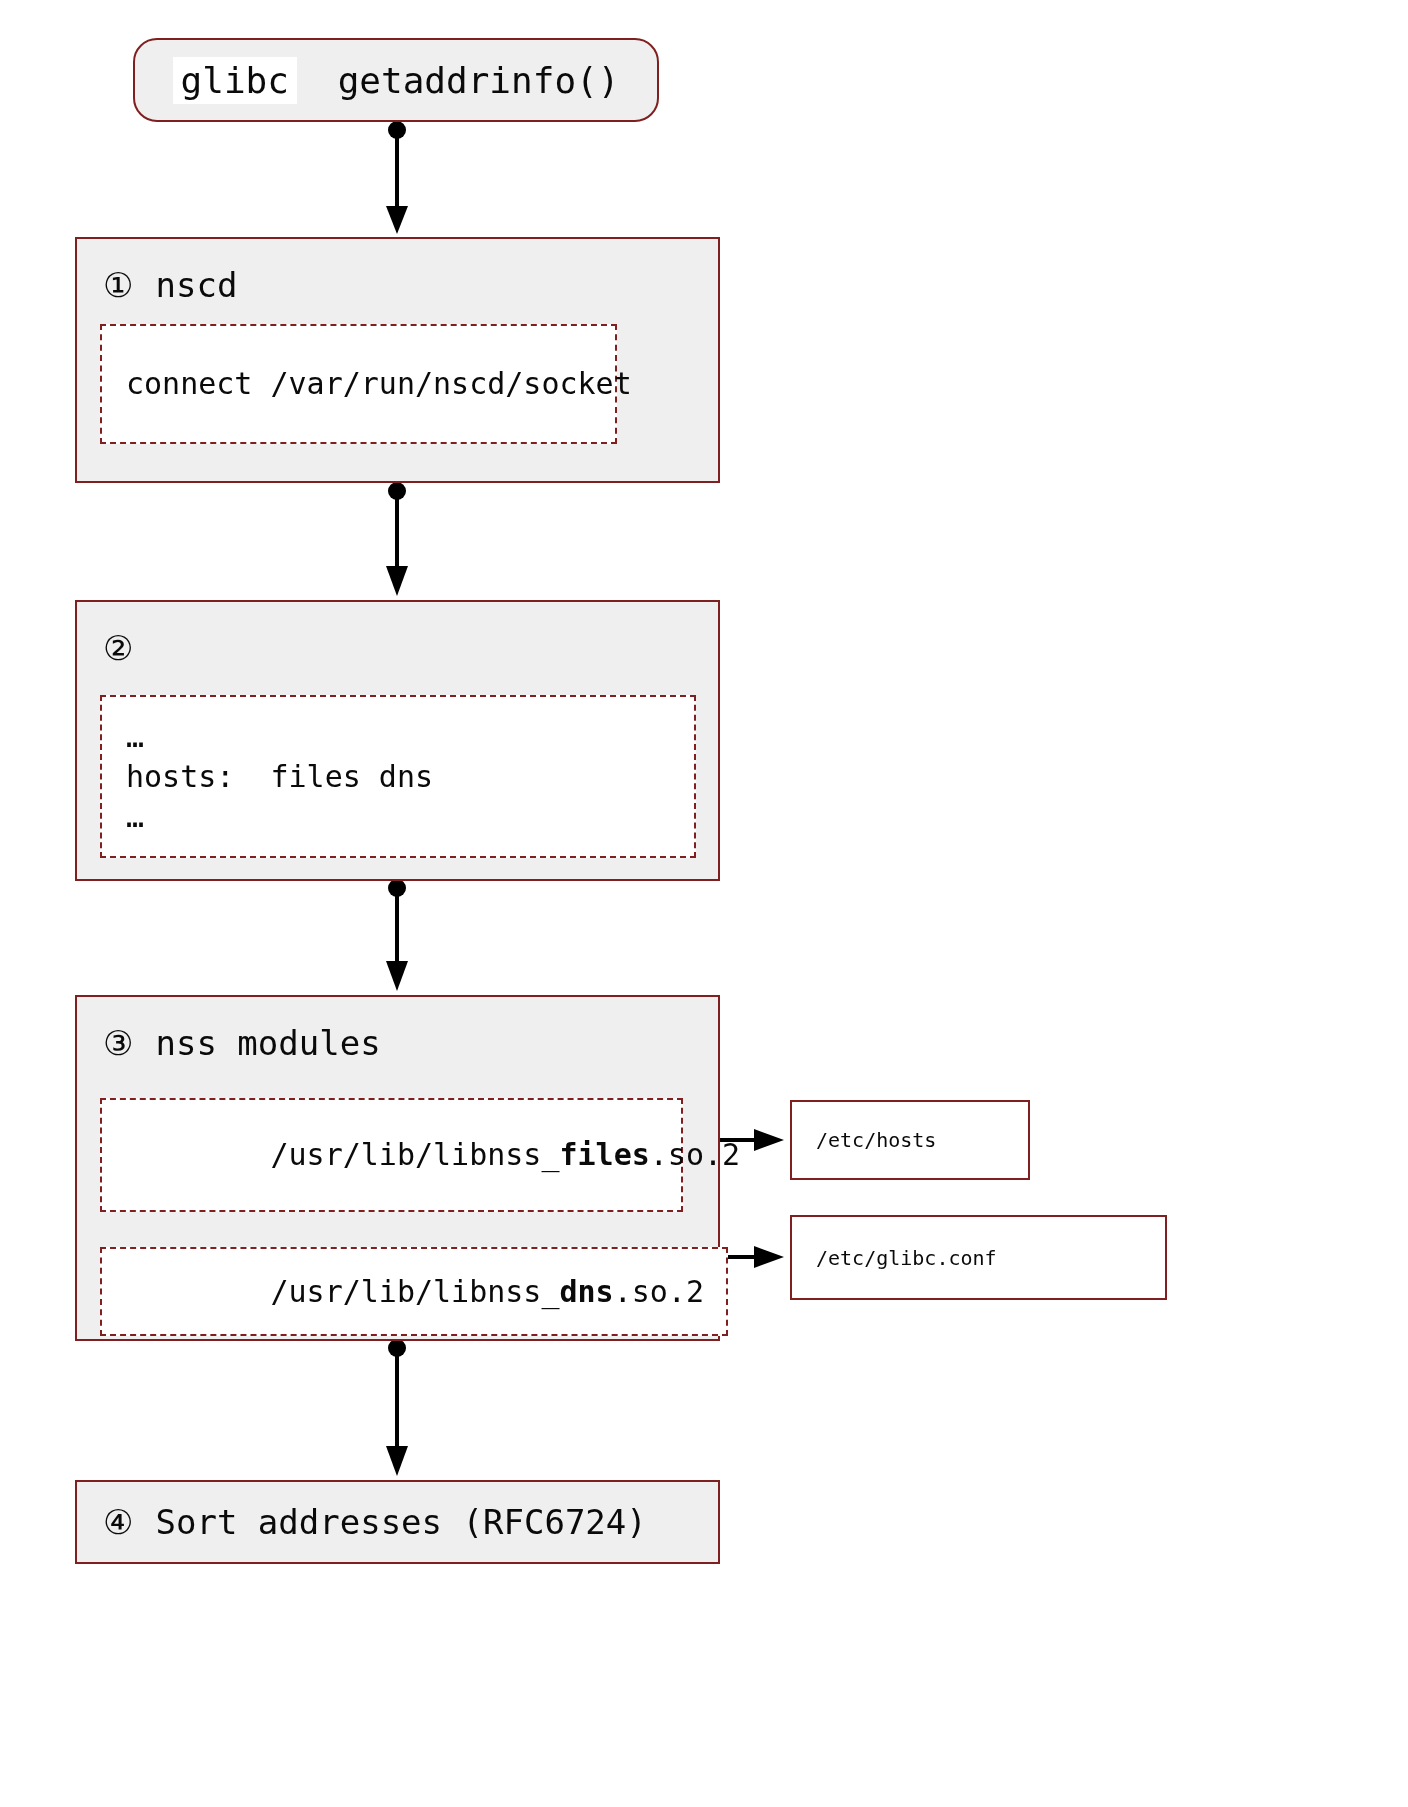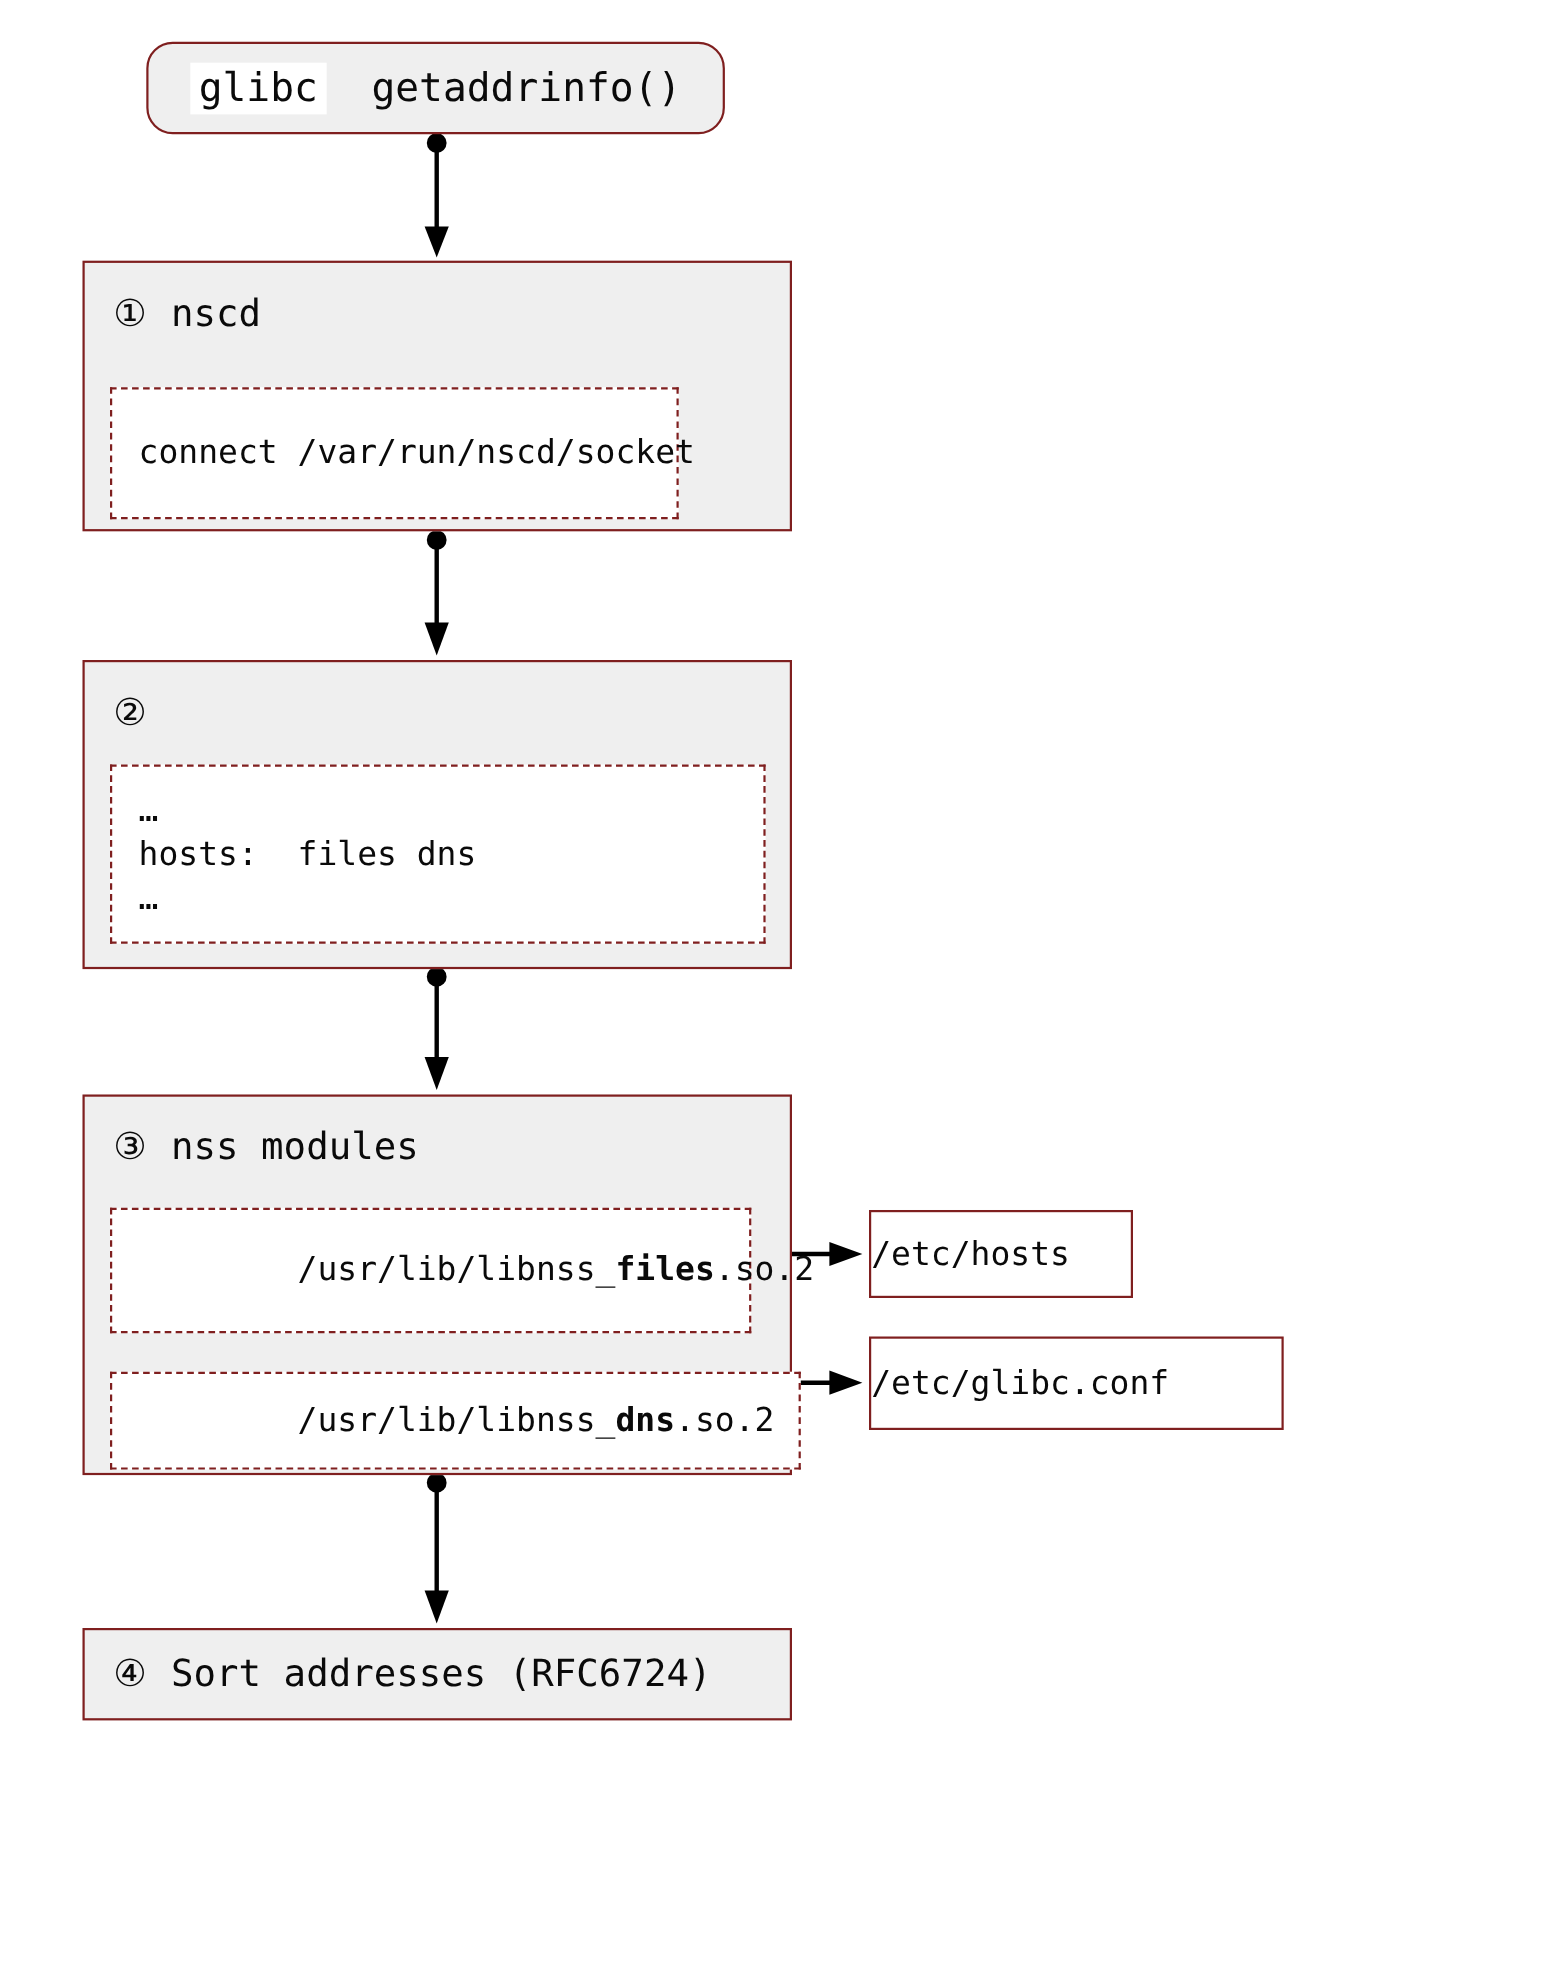--- a/index.html
+++ b/index.html
@@ -55,23 +55,24 @@
     flex-direction: column;
     justify-content: center;
     padding-left: 24px;
   }
   .inner .line { white-space: pre; line-height: 40px; }
   .target {
     position: absolute;
     box-sizing: border-box;
     background: var(--inner-bg, #ffffff);
     border: 2px solid var(--border, #7f1f1f);
-    font-size: 30px;
+    font-size: 20px;
     display: flex;
     align-items: center;
+    padding-left: 24px;
   }
   .b { font-weight: bold; }
   svg.connectors { position: absolute; left: 0; top: 0; pointer-events: none; }
   .aline { stroke: var(--arrow, #000000); stroke-width: 4; fill: none; }
   .afill { fill: var(--arrow, #000000); }
 </style>
 </head>
 <body>
 
 <div class="canvas">
@@ -112,21 +113,21 @@
   <div class="node rounded" style="left:133px; top:38px; width:526px; height:84px;">
     <span class="hl">glibc</span>
       <span class="keep-space"> getaddrinfo()</span>
   </div>
 
   <div class="node" style="left:75px; top:237px; width:645px; height:246px;">
     <div class="step-title">
       <span class="num">①</span>
       <span>nscd</span>
     </div>
-    <div class="inner" style="left:23px; top:113px; width:517px; height:120px;text-align:center;">
+    <div class="inner" style="left:23px; top:85px; width:517px; height:120px;text-align:center;">
       <div class="line">connect /var/run/nscd/socket</div>
     </div>
   </div>
 
   <div class="node" style="left:75px; top:600px; width:645px; height:281px;">
     <div class="step-title">
       <span class="num">②</span>
     </div>
     <div class="inner" style="left:23px; top:93px; width:596px; height:163px;">
       <div class="line">…</div>

